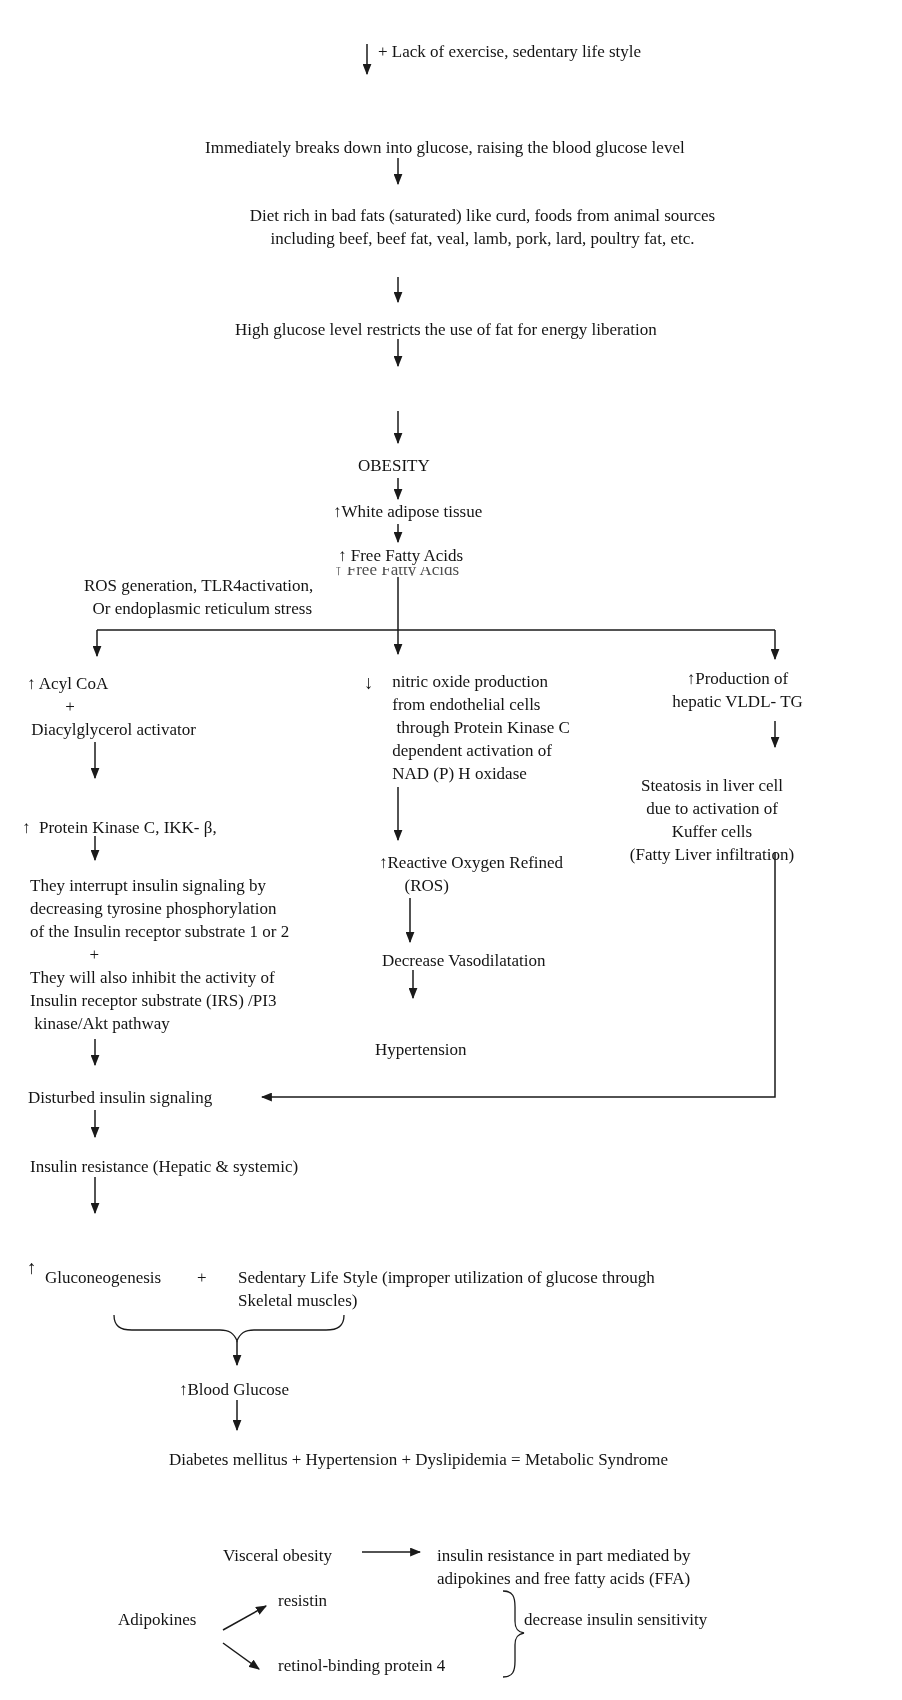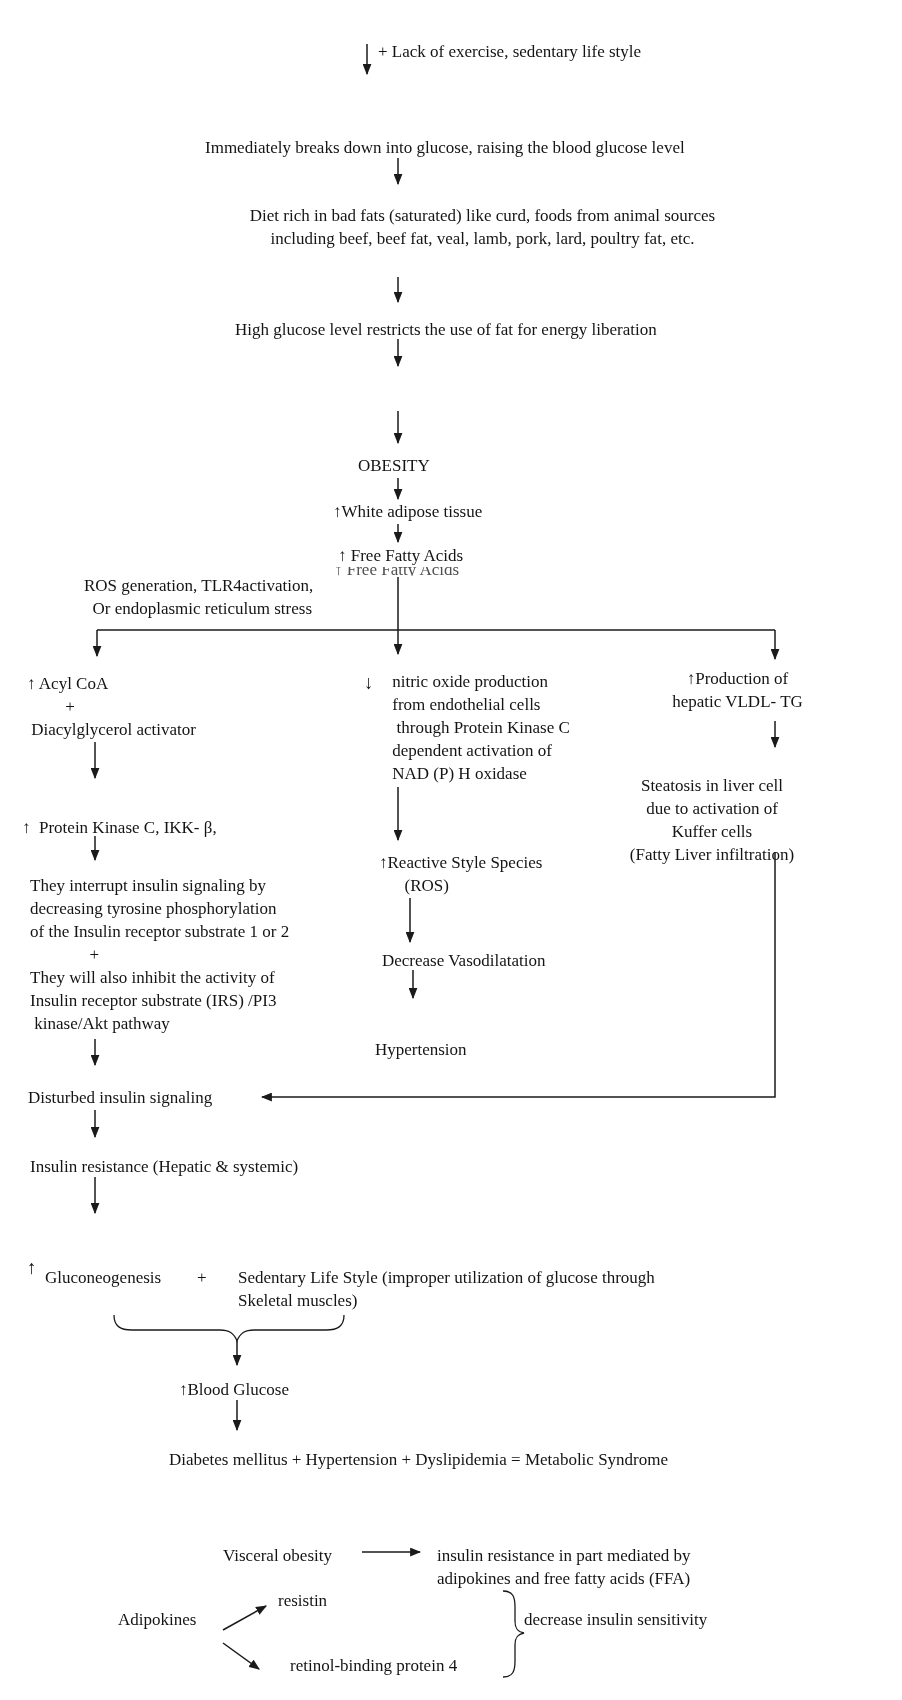--- a/index.html
+++ b/index.html
@@ -93,33 +93,33 @@
 Skeletal muscles)</div>
   <div class="t" style="left:179px;top:1378px;">↑Blood Glucose</div>
   <div class="t" style="left:169px;top:1448px;">Diabetes mellitus + Hypertension + Dyslipidemia = Metabolic Syndrome</div>
 
   <div class="t big" style="left:364px;top:671px;">↓</div>
   <div class="t" style="left:388px;top:670px;"> nitric oxide production
  from endothelial cells
   through Protein Kinase C
  dependent activation of
  NAD (P) H oxidase</div>
-  <div class="t" style="left:379px;top:851px;">↑Reactive Style Species
+  <div class="t" style="left:379px;top:851px;">↑Reactive Oxygen Refined
       (ROS)</div>
   <div class="t" style="left:382px;top:949px;">Decrease Vasodilatation</div>
   <div class="t" style="left:375px;top:1038px;">Hypertension</div>
 
   <div class="t ctr" style="left:655px;top:667px;width:165px;">↑Production of
 hepatic VLDL- TG</div>
   <div class="t ctr" style="left:612px;top:762px;width:200px;margin-top:12px;">Steatosis in liver cell
 due to activation of
 Kuffer cells
 (Fatty Liver infiltration)</div>
 
   <div class="t" style="left:223px;top:1544px;">Visceral obesity</div>
   <div class="t" style="left:437px;top:1544px;">insulin resistance in part mediated by
 adipokines and free fatty acids (FFA)</div>
   <div class="t" style="left:118px;top:1608px;">Adipokines</div>
   <div class="t" style="left:278px;top:1589px;">resistin</div>
-  <div class="t" style="left:290px;top:1654px;">retinol-binding protein 4</div>
+  <div class="t" style="left:278px;top:1654px;">retinol-binding protein 4</div>
   <div class="t" style="left:524px;top:1608px;text-align:center;">decrease insulin sensitivity</div>
 
 </div>
 
 </body></html>

